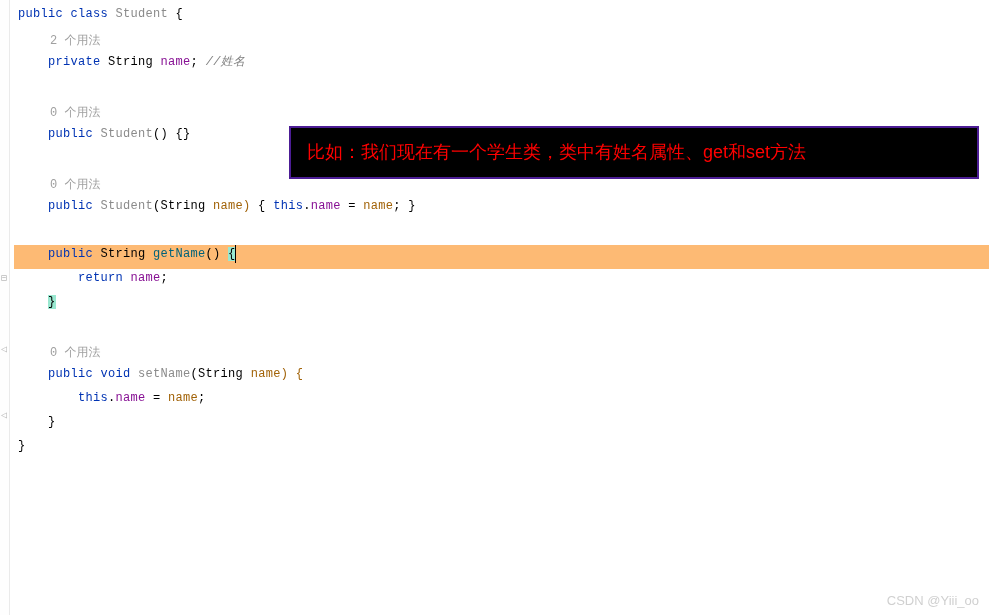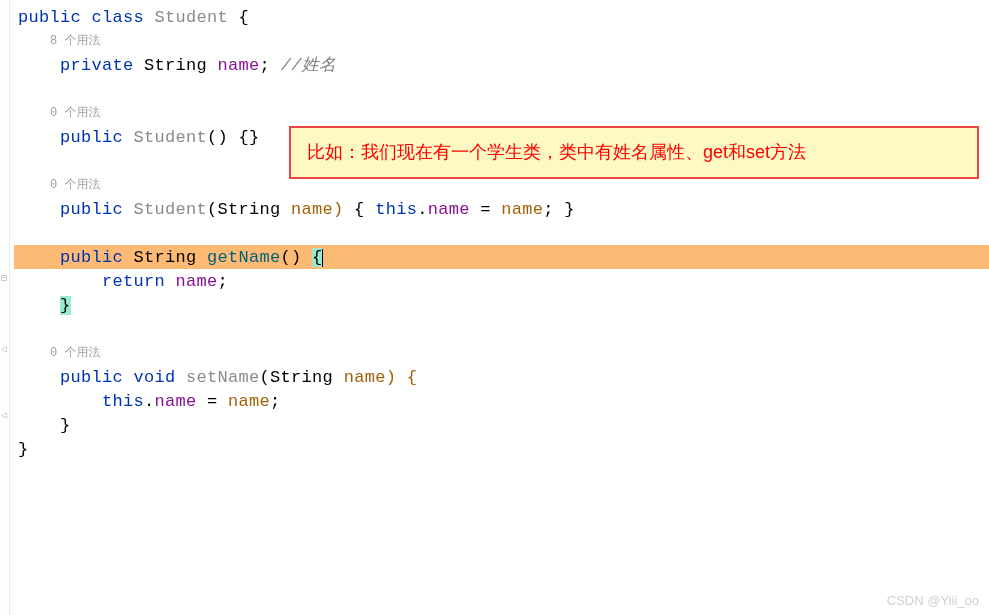--- a/index.html
+++ b/index.html
@@ -38,21 +38,21 @@
       position: absolute;
       left: 14px;
       top: 5px;
       right: 0;
     }
     .line {
       height: 24px;
       padding-left: 4px;
       white-space: pre;
       letter-spacing: 0.3px;
-      font-size: 17px;
+      font-size: 12px;
     }
     .active-line {
       background: #fdba74;
     }
     .usage-hint {
       color: #a0a0a0;
       font-size: 12px;
       margin-left: 36px;
       height: 24px;
       display: flex;
@@ -76,22 +76,22 @@
     .caret {
       display: inline-block;
       width: 1px;
       height: 18px;
       background: #000;
       vertical-align: middle;
       margin-left: -1px;
     }
     .annotation-box {
       position: absolute;
-      border: 2px solid #ef4444;
-      background: #fef9c3;
+      border: 2px solid #4c1d95;
+      background: #000000;
       padding: 10px 16px;
       color: #ff0000;
       font-family: 'Microsoft YaHei', 'SimSun', sans-serif;
       font-size: 18px;
       line-height: 1.6;
     }
     .watermark {
       position: absolute;
       right: 10px;
       bottom: 5px;
@@ -106,21 +106,21 @@
 <div class="gutter">
   <div class="fold-marker" style="top:271px;">⊟</div>
   <div class="fold-marker" style="top:342px;">◁</div>
   <div class="fold-marker" style="top:408px;">◁</div>
 </div>
 
 <div class="code-area">
 
   <div class="line"><span class="kw-public">public</span> <span class="kw-class">class</span> <span class="classname">Student</span><span class="punct"> {</span></div>
 
-  <div class="usage-hint">8 个用法</div>
+  <div class="usage-hint">2 个用法</div>
 
   <div class="line">    <span class="kw-private">private</span> <span class="type">String</span> <span class="ident">name</span><span class="punct">;</span> <span class="comment">//姓名</span></div>
 
   <div class="line"> </div>
 
   <div class="usage-hint">0 个用法</div>
 
   <div class="line">    <span class="kw-public">public</span> <span class="classname">Student</span><span class="punct">() {}</span></div>
 
   <div class="line"> </div>

